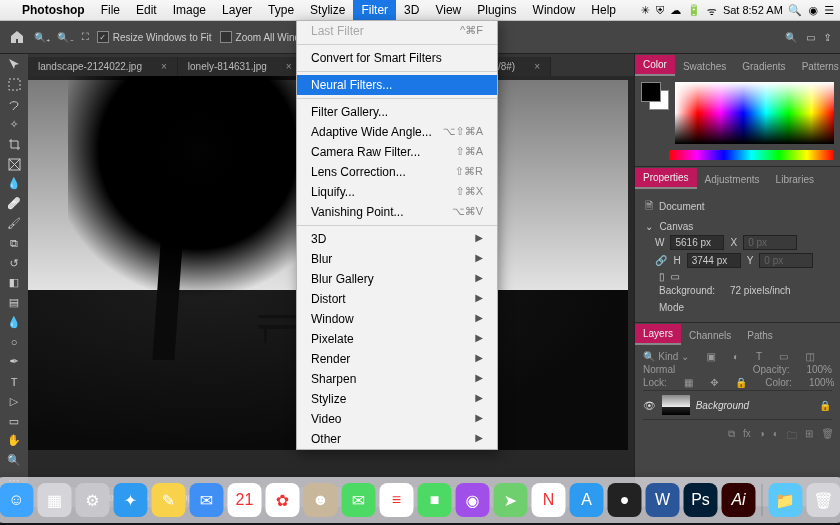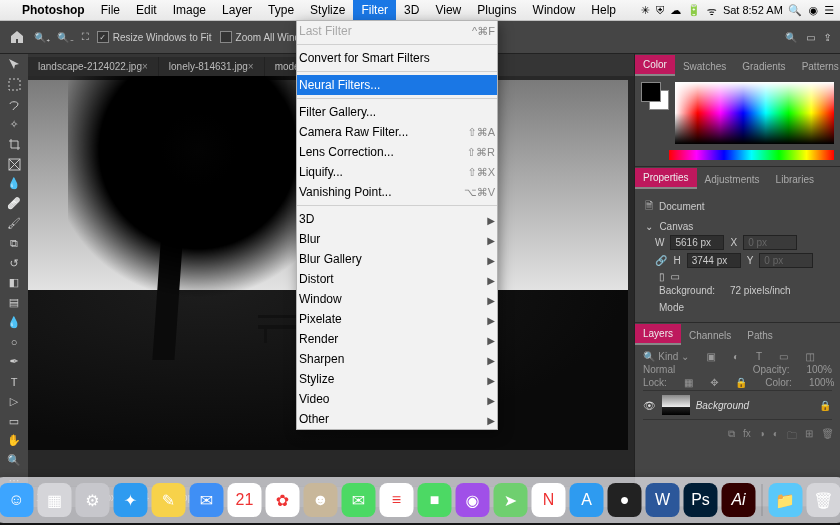--- a/index.html
+++ b/index.html
@@ -13,21 +13,21 @@
 .toolbar .homebtn{width:18px;height:18px;display:flex;align-items:center;justify-content:center}
 .toolbar .chk{display:flex;align-items:center;gap:4px}
 .toolbar .chk .box{width:10px;height:10px;border:1px solid #888;background:#333;display:flex;align-items:center;justify-content:center;font-size:8px;color:#ccc}
 .toolbar .right{margin-left:auto;display:flex;align-items:center;gap:8px}
 .main{display:flex;height:453px}
 .toolstrip{width:28px;background:#454545;display:flex;flex-direction:column;align-items:center;padding-top:4px;gap:6px}
 .toolstrip .tool{width:18px;height:18px;color:#ccc;display:flex;align-items:center;justify-content:center}
 .toolstrip .tool svg{display:block}
 .center{flex:1;display:flex;flex-direction:column;background:#282828}
 .tabs{height:22px;background:#353535;display:flex;align-items:flex-end;font-size:10px}
-.tabs .tab{padding:4px 10px;background:#2b2b2b;border-right:1px solid #222;color:#bbb;display:flex;align-items:center;gap:0}
+.tabs .tab{padding:4px 10px;background:#2b2b2b;border-right:1px solid #222;color:#bbb;display:flex;align-items:center;gap:19px}
 .tabs .tab .x{opacity:.7}
 .canvas-wrap{flex:1;background:#282828;display:flex;align-items:flex-start;justify-content:flex-start;position:relative;overflow:hidden}
 .canvas{width:600px;height:370px;margin:4px 0 0 0;background:linear-gradient(#7a7a7a,#e8e8e8 60%,#2a2a2a 62%,#0a0a0a);position:relative}
 .tree{position:absolute;left:40px;top:-20px;width:260px;height:300px;background:radial-gradient(circle at 50% 30%,#181818 0%,#101010 40%,rgba(0,0,0,0) 60%);filter:contrast(1.2)}
 .trunk{position:absolute;left:130px;top:120px;width:22px;height:160px;background:#0b0b0b;border-radius:8px 8px 0 0;transform:skewX(-4deg)}
 .bench{position:absolute;left:230px;top:235px;width:60px;height:30px}
 .bench .seat{position:absolute;left:0;top:10px;width:60px;height:4px;background:#111}
 .bench .back{position:absolute;left:0;top:0;width:60px;height:3px;background:#111}
 .bench .leg{position:absolute;top:14px;width:3px;height:14px;background:#111}
 .bench .leg.a{left:6px}.bench .leg.b{left:50px}
@@ -49,21 +49,21 @@
 .prop-body .row{display:flex;align-items:center;gap:6px;margin:3px 0}
 .prop-body .fld{background:#2f2f2f;border:1px solid #222;padding:1px 4px;width:44px;color:#ccc}
 .prop-body .fld.dis{background:#3a3a3a;color:#666}
 .layers-body{padding:4px 8px}
 .layers-body .row{display:flex;align-items:center;gap:17px;margin:2px 0;color:#999}
 .layer-item{display:flex;align-items:center;gap:6px;padding:4px 0;border-top:1px solid #333;border-bottom:1px solid #333}
 .layer-item .thumb{width:28px;height:20px;background:linear-gradient(#888,#eee 60%,#222 62%,#000)}
 .ftr{display:flex;justify-content:flex-end;gap:8px;padding:4px 6px;color:#888}
 
 .dropdown{position:absolute;left:296px;top:20px;width:200px;background:#f2f2f2;border:1px solid #b4b4b4;box-shadow:2px 4px 12px rgba(0,0,0,.4);color:#000;font-size:12px;z-index:50}
-.dropdown .di{padding:3px 2px;display:flex;justify-content:space-between;align-items:flex-end}
+.dropdown .di{padding:3px 14px;display:flex;justify-content:space-between;align-items:flex-start}
 .dropdown .di.dim{color:#a8a8a8}
 .dropdown .di.sel{background:#1a77e5;color:#fff}
 .dropdown .sep{height:1px;background:#d0d0d0;margin:3px 0}
 .dropdown .sc{color:#888;font-size:11px}
 .dropdown .ar{font-size:10px;color:#555}
 
 .dock{position:absolute;left:50%;bottom:2px;transform:translateX(-50%);height:46px;background:rgba(230,230,235,.75);border-radius:12px;display:flex;align-items:center;padding:0 8px;gap:4px;box-shadow:0 2px 10px rgba(0,0,0,.3)}
 .dock .app{width:34px;height:34px;border-radius:8px;display:flex;align-items:center;justify-content:center;font-size:16px;color:#fff}
 .dock .divider{width:1px;height:32px;background:rgba(0,0,0,.2);margin:0 2px}
 </style>
@@ -326,20 +326,24 @@
     </div>
   <div class="sep"></div>
   <div class="di sel">
       <span>Neural Filters...</span>
     </div>
   <div class="sep"></div>
   <div class="di">
       <span>Filter Gallery...</span>
     </div>
   <div class="di">
+      <span>Adaptive Wide Angle...</span>
+      <span class="sc">⌥⇧⌘A</span>
+    </div>
+  <div class="di">
       <span>Camera Raw Filter...</span>
       <span class="sc">⇧⌘A</span>
     </div>
   <div class="di">
       <span>Lens Correction...</span>
       <span class="sc">⇧⌘R</span>
     </div>
   <div class="di">
       <span>Liquify...</span>
       <span class="sc">⇧⌘X</span>

